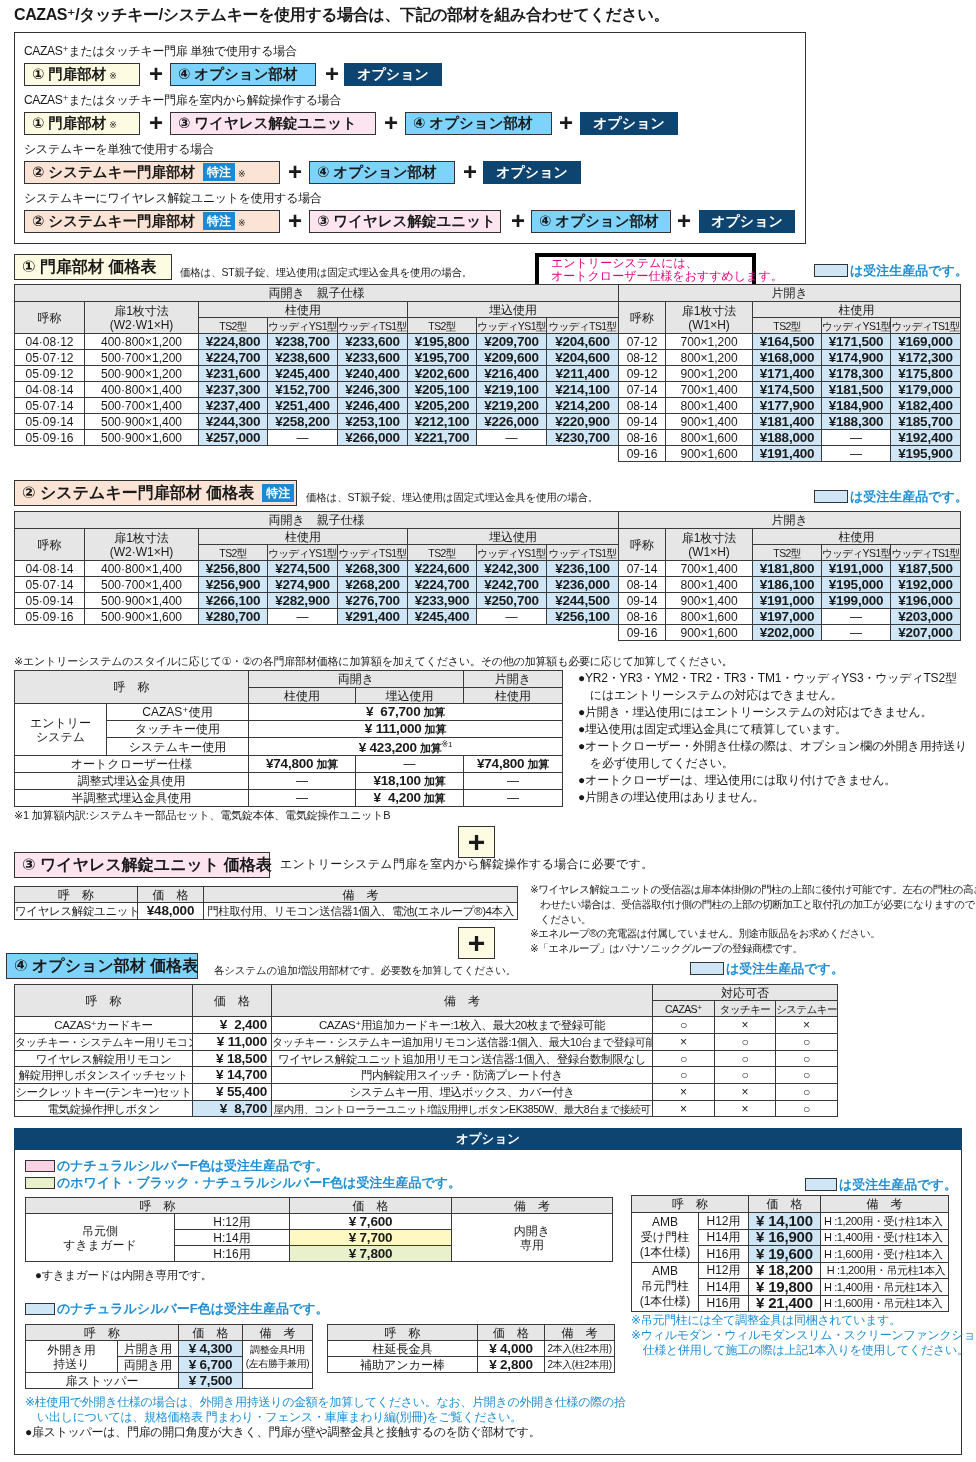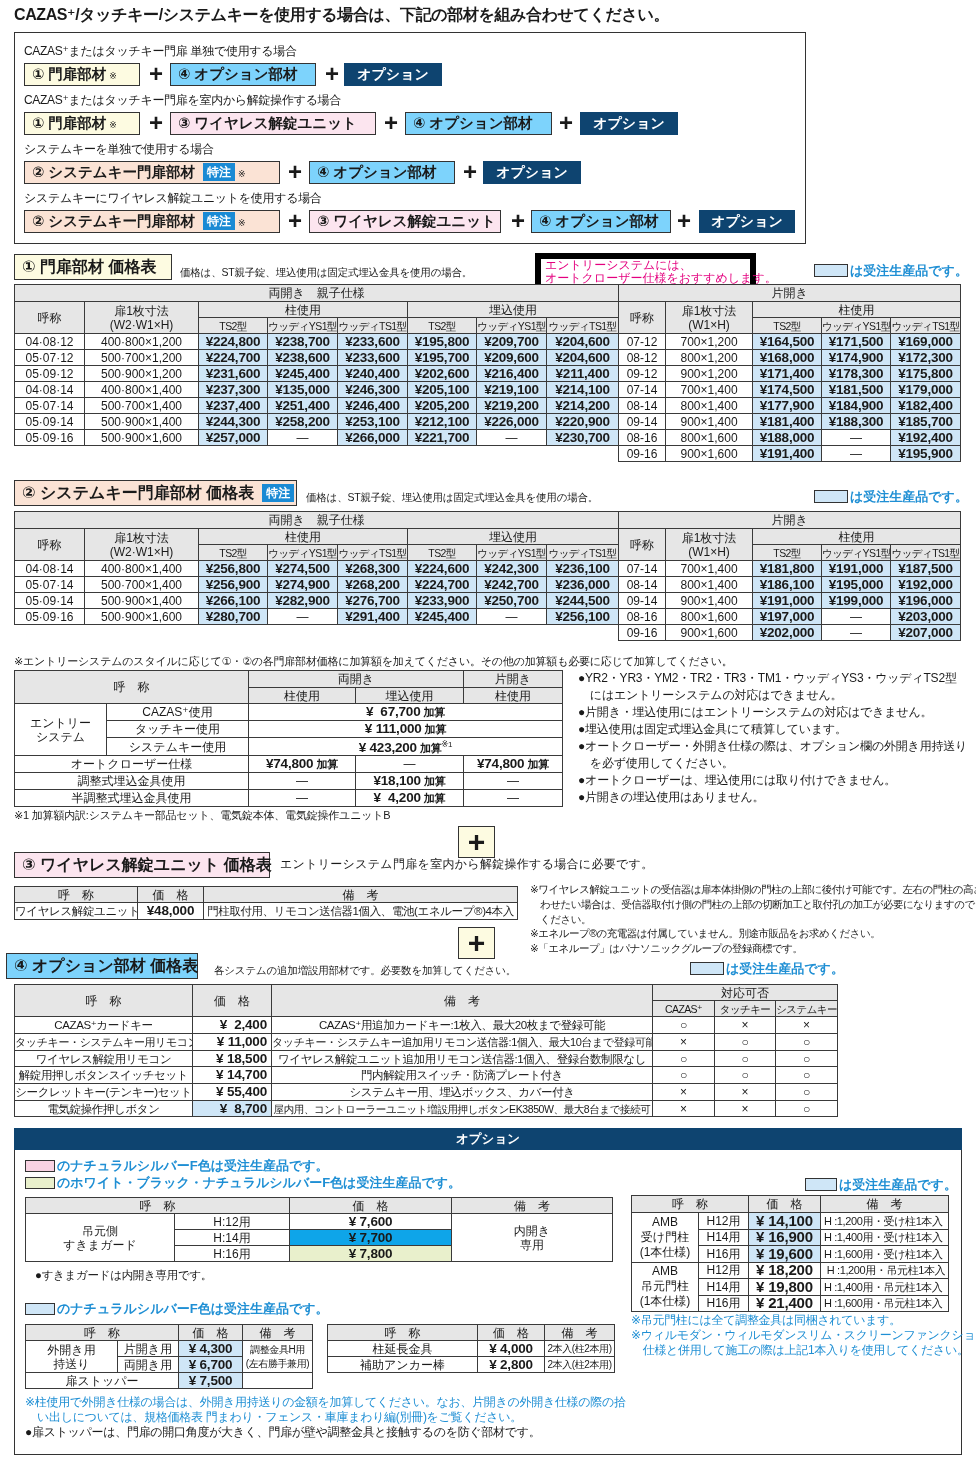--- a/index.html
+++ b/index.html
@@ -13,28 +13,28 @@
 .c1{background:#fdfbe1}.c2{background:#fbe3d5}.c3{background:#fce5ef}.c4{background:#7dd3fc}
 .cnavy{background:#0e4470;color:#fff;border-color:#0e4470;text-align:center;padding-left:0;font-size:14px}
 .plus{position:absolute;width:18px;height:23px;font-size:24px;font-weight:bold;line-height:22px;text-align:center}
 .mark{font-size:9px;font-weight:normal;margin-left:3px}
 .badge{display:inline-block;background:#1a8ad4;color:#fff;font-size:12px;line-height:18px;padding:0 4px;margin-left:8px;vertical-align:1px;font-weight:bold}
 .stitle{position:absolute;height:26px;border:1px solid #333;font-size:16px;font-weight:bold;line-height:24px;padding-left:7px;white-space:nowrap}
 .ssub{position:absolute;font-size:10.5px;white-space:nowrap;letter-spacing:-0.2px}
 .legend{position:absolute;white-space:nowrap;font-size:13px;font-weight:bold;color:#1f8fd4;line-height:14px}
 .sw{display:inline-block;width:34px;height:13px;border:1px solid #333;vertical-align:-2px;margin-right:2px}
 .sw.blue{background:#cfe6f7}.sw.pink{background:#f9d3e3}.sw.green{background:#e9f0cc}
-.recommend{position:absolute;left:535px;top:253px;width:221px;height:38px;border:6px solid #000000;color:#e4007f;font-size:12px;line-height:12.5px;padding-left:4px;white-space:nowrap}
+.recommend{position:absolute;left:535px;top:253px;width:221px;height:38px;border:4px solid #000000;color:#e4007f;font-size:12px;line-height:12.5px;padding-left:12px;white-space:nowrap}
 table.tb{position:absolute;border-collapse:collapse;table-layout:fixed}
 .tb th,.tb td{border:1px solid #3a3a3a;padding:0;text-align:center;white-space:nowrap;overflow:hidden;font-size:12px;line-height:14px}
 .tb th{background:#e6e6e6;font-weight:normal}
 .tb th.sm{font-size:10.5px;letter-spacing:-0.6px}
 .tb td.pr{font-weight:bold;font-size:13.5px;letter-spacing:-0.2px}
 .tb td.bl{background:#cfe6f7}
-.tb td.pk{background:#0ea5e9}
+.tb td.pk{background:#fef9c3}
 .tb td.gn{background:#e9f0cc}
 .tb td.nb{border:none;background:transparent}
 .tb td.dash{font-size:12px}
 .tb tr.dr{height:16px}
 .tb td.pre{white-space:pre;text-align:right;padding-right:4px}
 .tb td.small{font-size:10.5px;letter-spacing:-0.4px}
 .kasan{font-size:11px;font-weight:bold;margin-left:3px}
 .sup{font-size:8px;vertical-align:5px;font-weight:normal}
 .bul{position:absolute;left:578px;top:670px;font-size:12px;line-height:17px;white-space:nowrap;letter-spacing:-0.2px}
 .note{font-size:11px;letter-spacing:-0.2px}
@@ -176,21 +176,21 @@
       <td>09-12</td>
           <td>900×1,200</td>
       <td class="pr bl">¥171,400</td>
           <td class="pr bl">¥178,300</td>
           <td class="pr bl">¥175,800</td>
     </tr>
     <tr class="dr">
       <td>04·08·14</td>
           <td>400·800×1,400</td>
       <td class="pr bl">¥237,300</td>
-          <td class="pr bl">¥135,000</td>
+          <td class="pr bl">¥152,700</td>
           <td class="pr bl">¥246,300</td>
           <td class="pr bl">¥205,100</td>
           <td class="pr bl">¥219,100</td>
           <td class="pr bl">¥214,100</td>
       <td>07-14</td>
           <td>700×1,400</td>
       <td class="pr bl">¥174,500</td>
           <td class="pr bl">¥181,500</td>
           <td class="pr bl">¥179,000</td>
     </tr>

